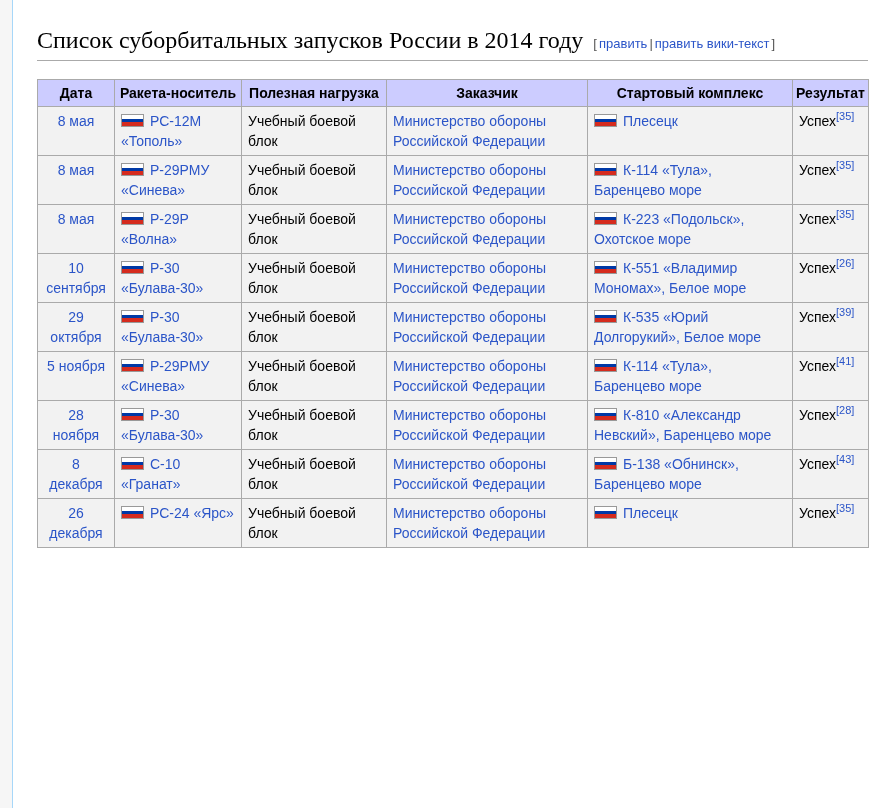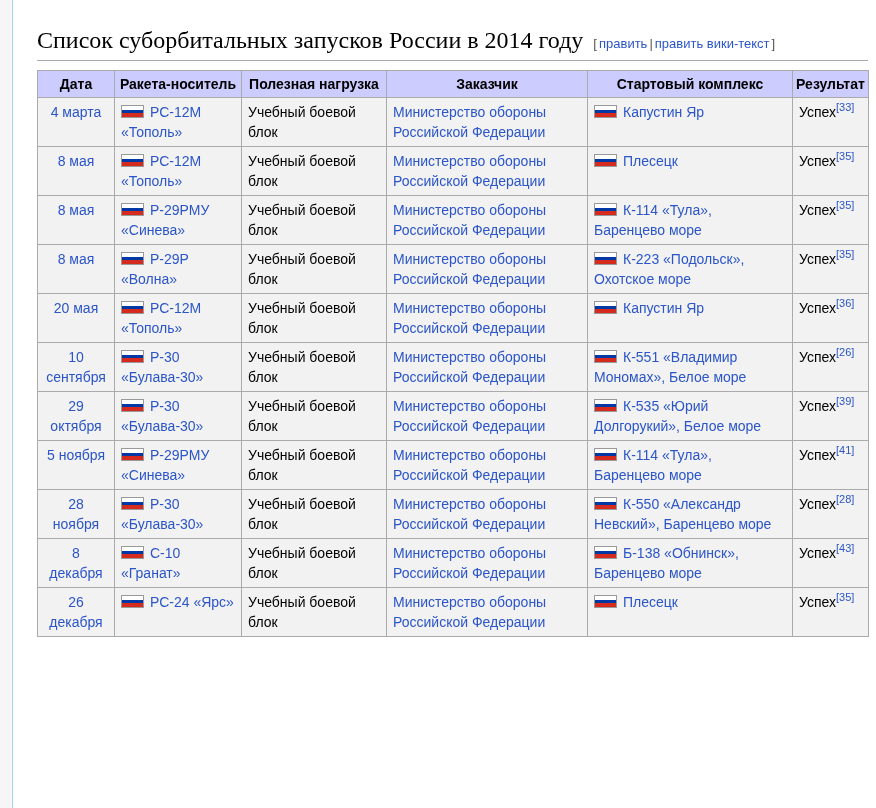--- a/index.html
+++ b/index.html
@@ -20,21 +20,21 @@
     margin: 0 0 4px 0; padding-bottom: 5px;
     border-bottom: 1px solid #aaa; width: 831px;
   }
   .editsection { font-family: "Liberation Sans", sans-serif; font-size: 13px; font-weight: 400; margin-left: 10px; color: #555; white-space: nowrap; }
   .editsection a { margin: 0 2px; }
 
   a.lnk { color: #2b55c8; text-decoration: none; cursor: pointer; }
 
   table.launches {
     border-collapse: collapse; table-layout: fixed; width: 831px;
-    margin-top: 9px; font-size: 14px;
+    margin-top: 18px; font-size: 14px;
   }
   col.c1 { width: 77px; }
   col.c2 { width: 127px; }
   col.c3 { width: 145px; }
   col.c4 { width: 201px; }
   col.c5 { width: 205px; }
   col.c6 { width: 76px; }
 
   .launches th {
     background: #ccccff; border: 1px solid #aaa;
@@ -80,28 +80,20 @@
       <tr>
         <th>Дата</th>
         <th>Ракета-носитель</th>
         <th>Полезная нагрузка</th>
         <th>Заказчик</th>
         <th>Стартовый комплекс</th>
         <th>Результат</th>
       </tr>
     </thead>
     <tbody id="rows">
-  <tr>
-    <td class="c-date"><a class="lnk">4 марта</a></td>
-    <td><span class="flag"></span><a class="lnk">РС-12М «Тополь»</a></td>
-    <td>Учебный боевой блок</td>
-    <td><a class="lnk">Министерство обороны Российской Федерации</a></td>
-    <td><span class="flag"></span><a class="lnk">Капустин Яр</a></td>
-    <td class="c-result"><span>Успех</span><sup class="ref"><a class="lnk">[33]</a></sup></td>
-  </tr>
 
 
   <tr>
     <td class="c-date"><a class="lnk">8 мая</a></td>
     <td><span class="flag"></span><a class="lnk">РС-12М «Тополь»</a></td>
     <td>Учебный боевой блок</td>
     <td><a class="lnk">Министерство обороны Российской Федерации</a></td>
     <td><span class="flag"></span><a class="lnk">Плесецк</a></td>
     <td class="c-result"><span>Успех</span><sup class="ref"><a class="lnk">[35]</a></sup></td>
   </tr>
@@ -117,28 +109,20 @@
 
   <tr>
     <td class="c-date"><a class="lnk">8 мая</a></td>
     <td><span class="flag"></span><a class="lnk">Р-29Р «Волна»</a></td>
     <td>Учебный боевой блок</td>
     <td><a class="lnk">Министерство обороны Российской Федерации</a></td>
     <td><span class="flag"></span><a class="lnk">К-223 «Подольск», Охотское море</a></td>
     <td class="c-result"><span>Успех</span><sup class="ref"><a class="lnk">[35]</a></sup></td>
   </tr>
 
-  <tr>
-    <td class="c-date"><a class="lnk">20 мая</a></td>
-    <td><span class="flag"></span><a class="lnk">РС-12М «Тополь»</a></td>
-    <td>Учебный боевой блок</td>
-    <td><a class="lnk">Министерство обороны Российской Федерации</a></td>
-    <td><span class="flag"></span><a class="lnk">Капустин Яр</a></td>
-    <td class="c-result"><span>Успех</span><sup class="ref"><a class="lnk">[36]</a></sup></td>
-  </tr>
 
 
   <tr>
     <td class="c-date"><a class="lnk">10 сентября</a></td>
     <td><span class="flag"></span><a class="lnk">Р-30 «Булава-30»</a></td>
     <td>Учебный боевой блок</td>
     <td><a class="lnk">Министерство обороны Российской Федерации</a></td>
     <td><span class="flag"></span><a class="lnk">К-551 «Владимир Мономах», Белое море</a></td>
     <td class="c-result"><span>Успех</span><sup class="ref"><a class="lnk">[26]</a></sup></td>
   </tr>
@@ -160,21 +144,21 @@
     <td><a class="lnk">Министерство обороны Российской Федерации</a></td>
     <td><span class="flag"></span><a class="lnk">К-114 «Тула», Баренцево море</a></td>
     <td class="c-result"><span>Успех</span><sup class="ref"><a class="lnk">[41]</a></sup></td>
   </tr>
 
   <tr>
     <td class="c-date"><a class="lnk">28 ноября</a></td>
     <td><span class="flag"></span><a class="lnk">Р-30 «Булава-30»</a></td>
     <td>Учебный боевой блок</td>
     <td><a class="lnk">Министерство обороны Российской Федерации</a></td>
-    <td><span class="flag"></span><a class="lnk">К-550 «Александр Невский», Баренцево море</a></td>
+    <td><span class="flag"></span><a class="lnk">К-810 «Александр Невский», Баренцево море</a></td>
     <td class="c-result"><span>Успех</span><sup class="ref"><a class="lnk">[28]</a></sup></td>
   </tr>
 
   <tr>
     <td class="c-date"><a class="lnk">8 декабря</a></td>
     <td><span class="flag"></span><a class="lnk">С-10 «Гранат»</a></td>
     <td>Учебный боевой блок</td>
     <td><a class="lnk">Министерство обороны Российской Федерации</a></td>
     <td><span class="flag"></span><a class="lnk">Б-138 «Обнинск», Баренцево море</a></td>
     <td class="c-result"><span>Успех</span><sup class="ref"><a class="lnk">[43]</a></sup></td>

